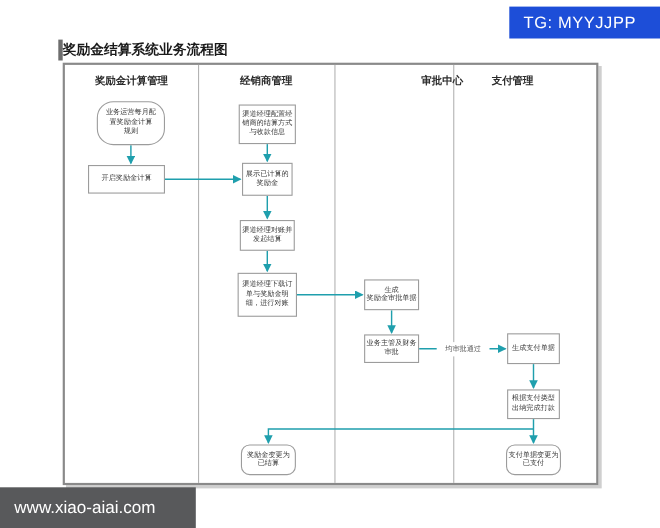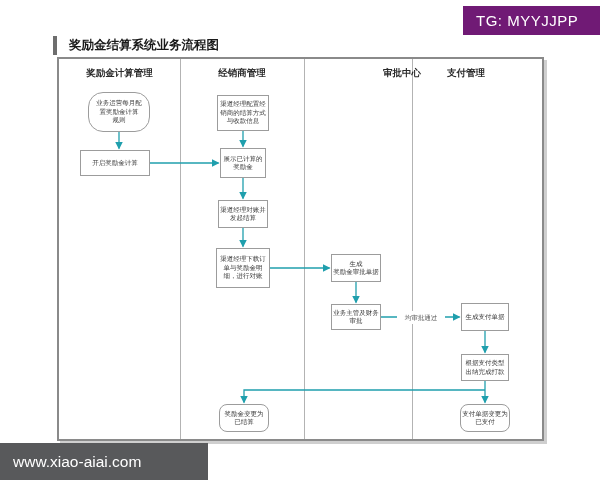--- a/index.html
+++ b/index.html
@@ -2,29 +2,29 @@
 <html><head>
 <meta charset="utf-8">
 <style>
   html,body{margin:0;padding:0;background:#ffffff;}
   body{width:600px;height:480px;position:relative;overflow:hidden;
        font-family:"Liberation Sans","DejaVu Sans",sans-serif;}
   .page{position:absolute;inset:0;background:#fff;}
 
   
   .tg-badge{position:absolute;left:463px;top:6px;right:0;height:29px;
-    background:#701a75;color:#fff;font-size:15px;display:flex;align-items:center;
+    background:#1d4ed8;color:#fff;font-size:15px;display:flex;align-items:center;
     padding-left:13px;letter-spacing:.5px;}
-  .watermark{position:absolute;left:0;top:443px;width:208px;height:37px;
+  .watermark{position:absolute;left:0;top:443px;width:178px;height:37px;
     background:#58595b;color:#fff;font-size:15.5px;display:flex;align-items:center;
     padding-left:13px;box-sizing:border-box;}
 
   
   .doc-title{position:absolute;left:53px;top:36px;border-left:4px solid #6e6e6e;
-    padding:2px 0 2px 12px;font-weight:bold;font-size:12.5px;color:#1a1a1a;line-height:1.2;}
+    padding:2px 0 2px 0;font-weight:bold;font-size:12.5px;color:#1a1a1a;line-height:1.2;}
 
   
   .canvas{position:absolute;left:57px;top:57px;width:483px;height:380px;
     border:2px solid #8a8a8a;background:#fff;box-shadow:3px 3px 0 #cfcfcf;}
   .divider{position:absolute;top:0;width:1px;height:380px;background:#b3b3b3;}
   .lane-header{position:absolute;top:8px;font-size:9.5px;font-weight:bold;
     color:#2a2a2a;text-align:center;}
 
   .edges{position:absolute;left:0;top:0;pointer-events:none;}
 

